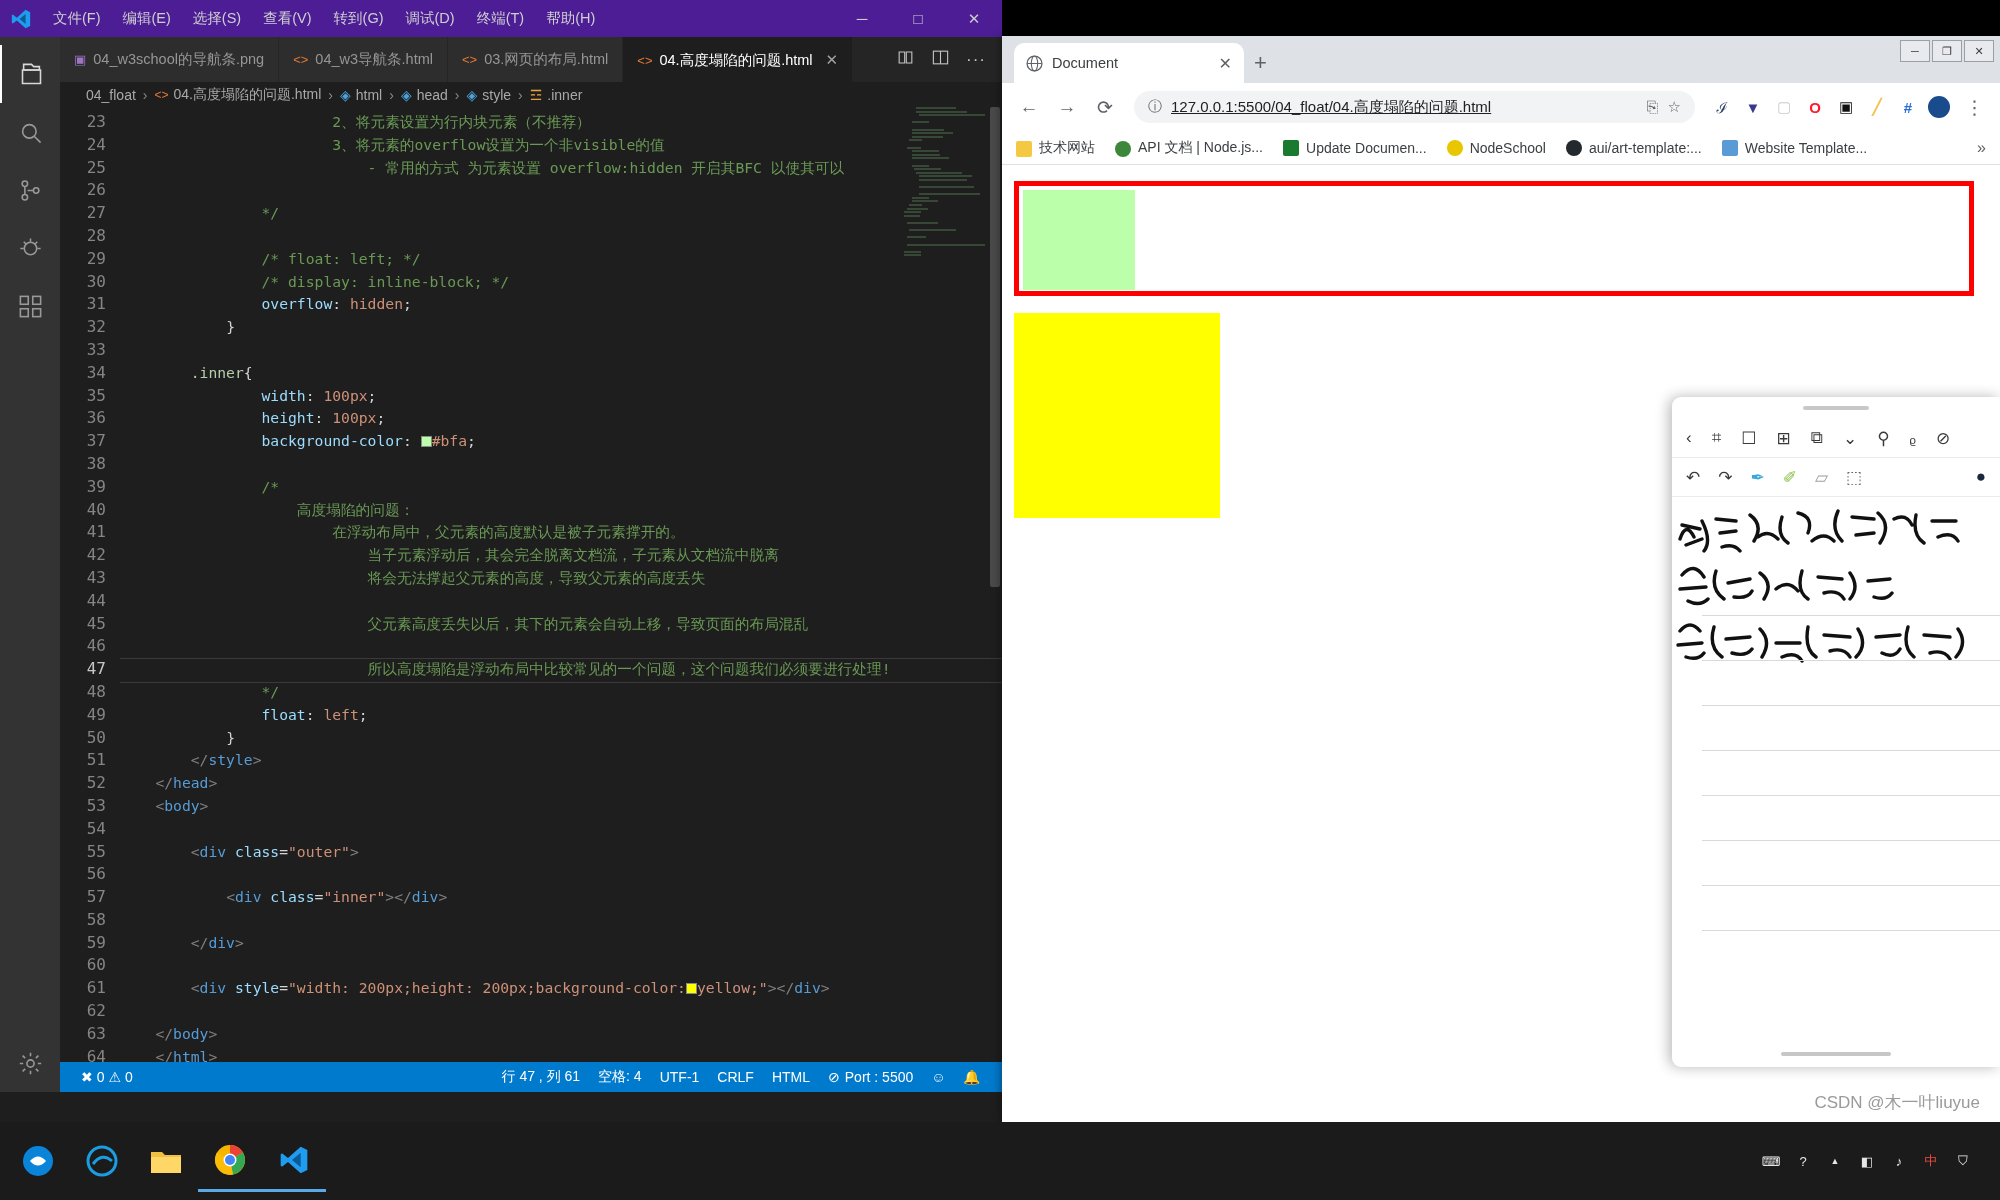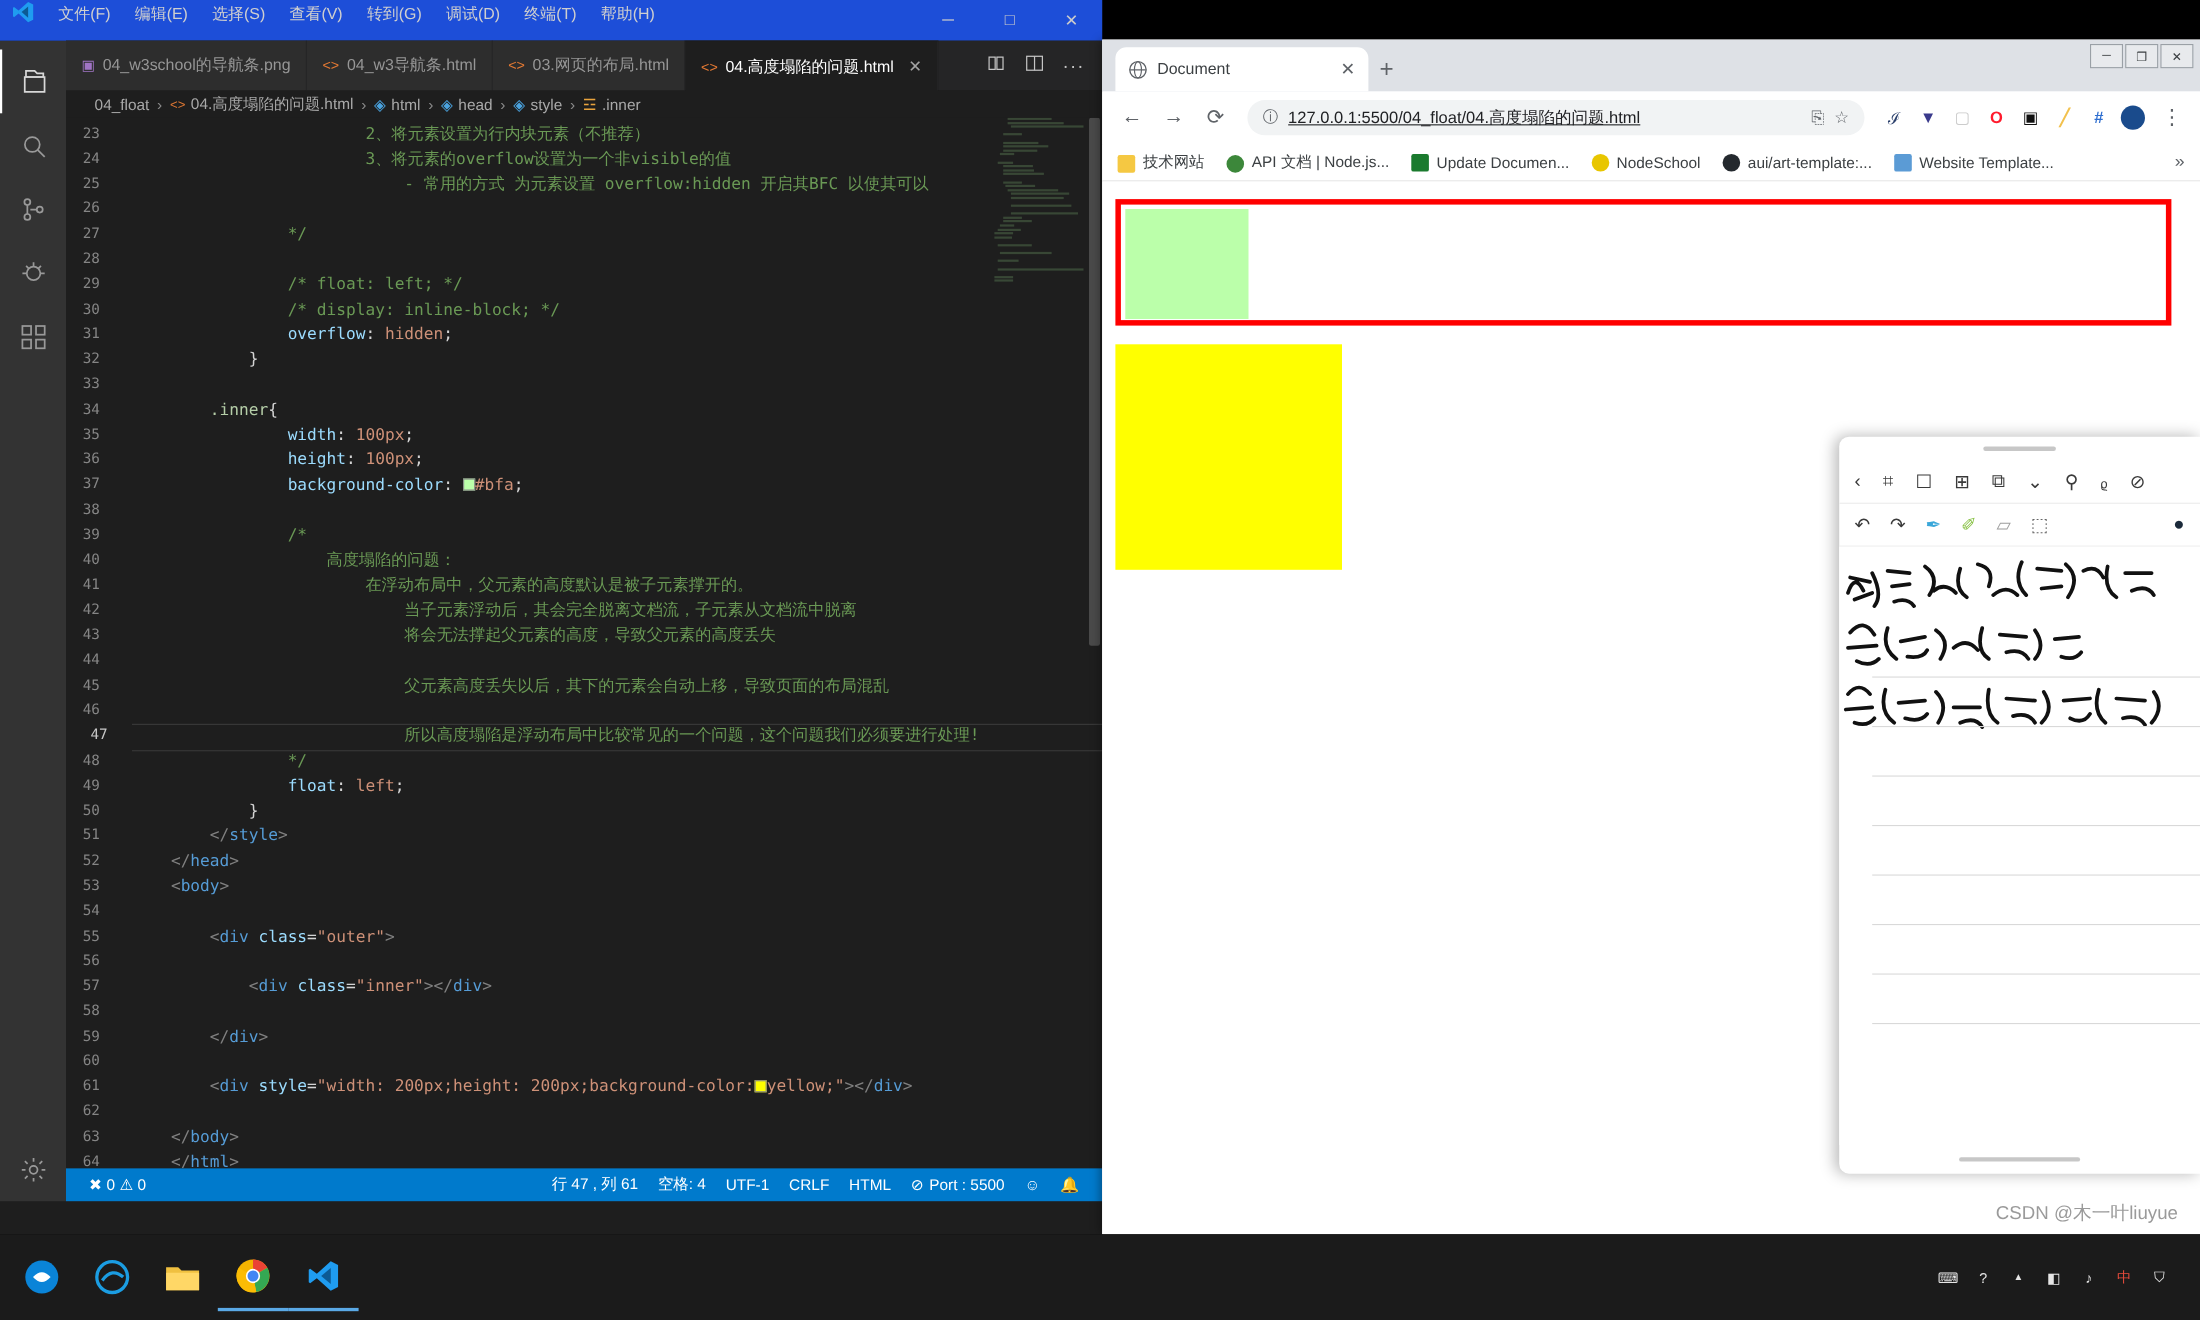--- a/index.html
+++ b/index.html
@@ -5,21 +5,21 @@
   * { box-sizing: border-box; margin:0; padding:0; }
   html,body { width:2000px; height:1200px; overflow:hidden; background:#000; }
   body { font-family:"Liberation Sans", sans-serif; }
 
   
   #vscode {
     position:absolute; left:0; top:0; width:1002px; height:1122px;
     background:#1e1e1e; color:#cccccc;
   }
   .vs-titlebar {
-    height:37px; background:#1d4ed8; display:flex; align-items:flex-start;
+    height:37px; background:#4c1d95; display:flex; align-items:center;
     font-size:15px; color:#cccccc; position:relative;
   }
   .vs-logo { width:42px; display:flex; align-items:center; justify-content:center; }
   .vs-logo svg { width:22px; height:22px; }
   .vs-menu { display:flex; gap:0px; }
   .vs-menu .mi { padding:3px 11px; font-size:14.5px; white-space:nowrap; color:#cfcfcf; }
   .vs-wintitle {
     position:absolute; left:0; right:0; text-align:center; font-size:14.5px;
     color:#bbbbbb; pointer-events:none;
   }
@@ -50,22 +50,22 @@
   .vs-tabs-actions svg { width:19px; height:19px; stroke:#c5c5c5; fill:none; stroke-width:1.4; }
 
   .vs-breadcrumb {
     height:25px; display:flex; align-items:center; gap:5px; padding-left:26px;
     font-size:14px; color:#a9a9a9; background:#1e1e1e;
   }
   .vs-breadcrumb .sep { color:#8a8a8a; margin:0 2px; }
   .vs-breadcrumb .bc { display:flex; align-items:center; gap:5px; }
 
   .vs-editor { flex:1; display:flex; position:relative; overflow:hidden; background:#1e1e1e; }
-  .vs-gutter { width:60px; flex:none; text-align:center; padding-right:14px; padding-top:4px;
-               color:#858585; font-family:"DejaVu Sans Mono", monospace; font-size:13px; line-height:22.8px; }
+  .vs-gutter { width:60px; flex:none; text-align:right; padding-right:14px; padding-top:4px;
+               color:#858585; font-family:"DejaVu Sans Mono", monospace; font-size:16px; line-height:22.8px; }
   .vs-gutter .ln.cur { color:#c6c6c6;margin-left:14px; }
   .vs-code {
     flex:1; padding-top:4px; font-family:"DejaVu Sans Mono", monospace;
     font-size:14.7px; line-height:22.8px; white-space:pre; color:#d4d4d4;
     position:relative; overflow:hidden;
   }
   .vs-code .line { height:22.8px; position:relative; }
   .vs-code .line.cur::after {
     content:""; position:absolute; left:-60px; right:-400px; top:0; height:22.8px;
     border-top:1px solid #3a3a3a; border-bottom:1px solid #3a3a3a; pointer-events:none;

